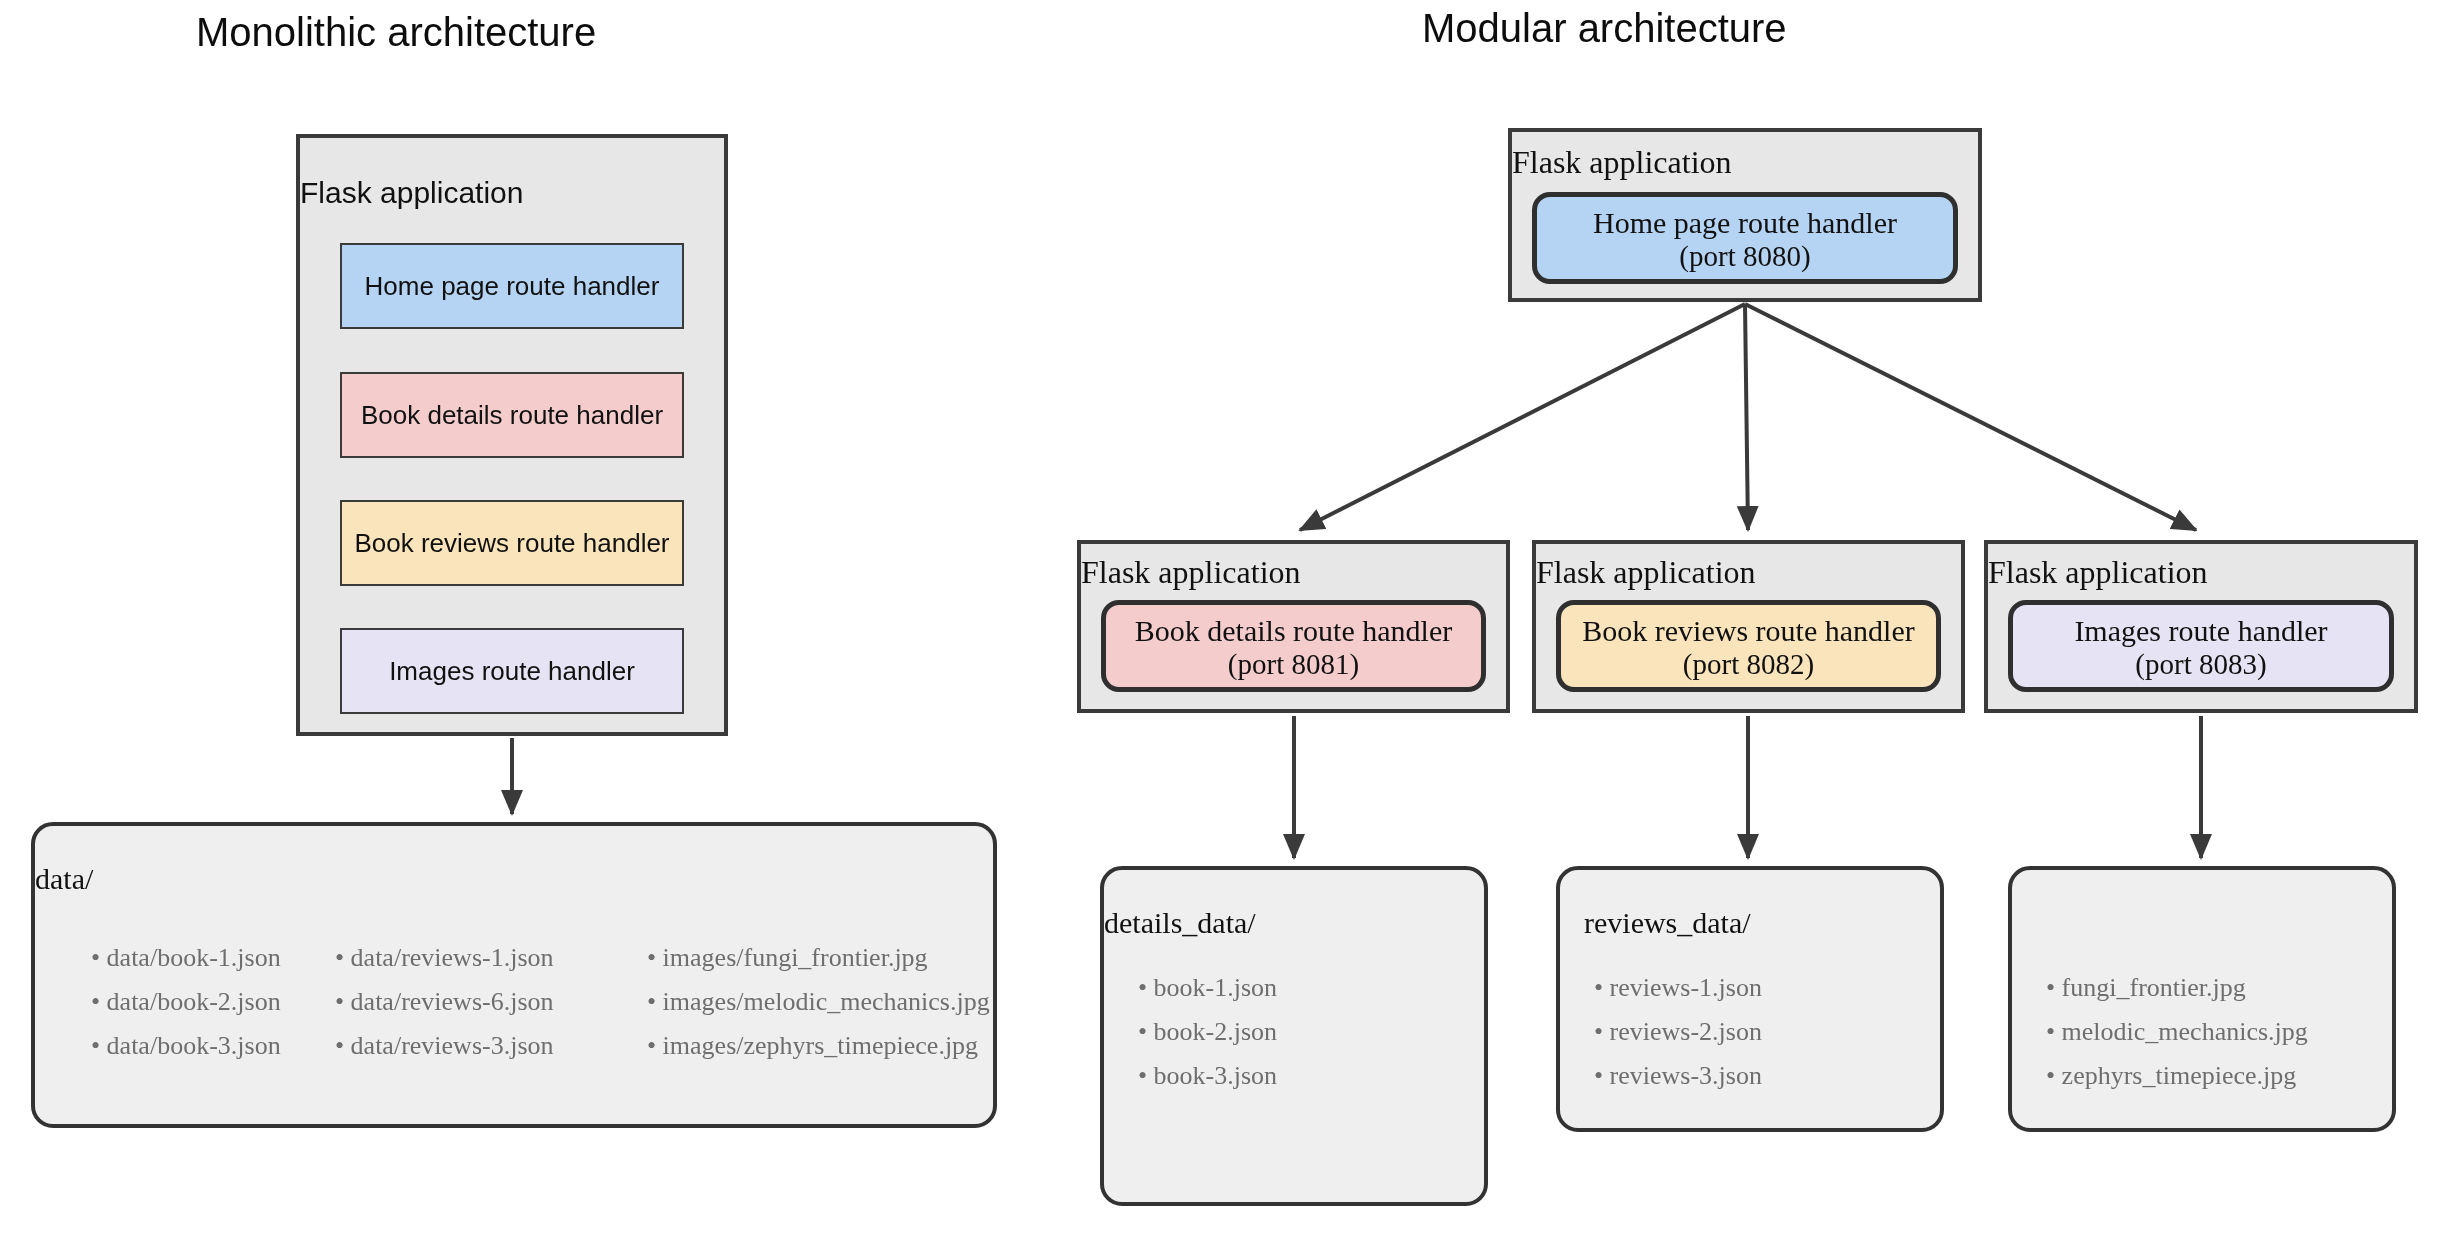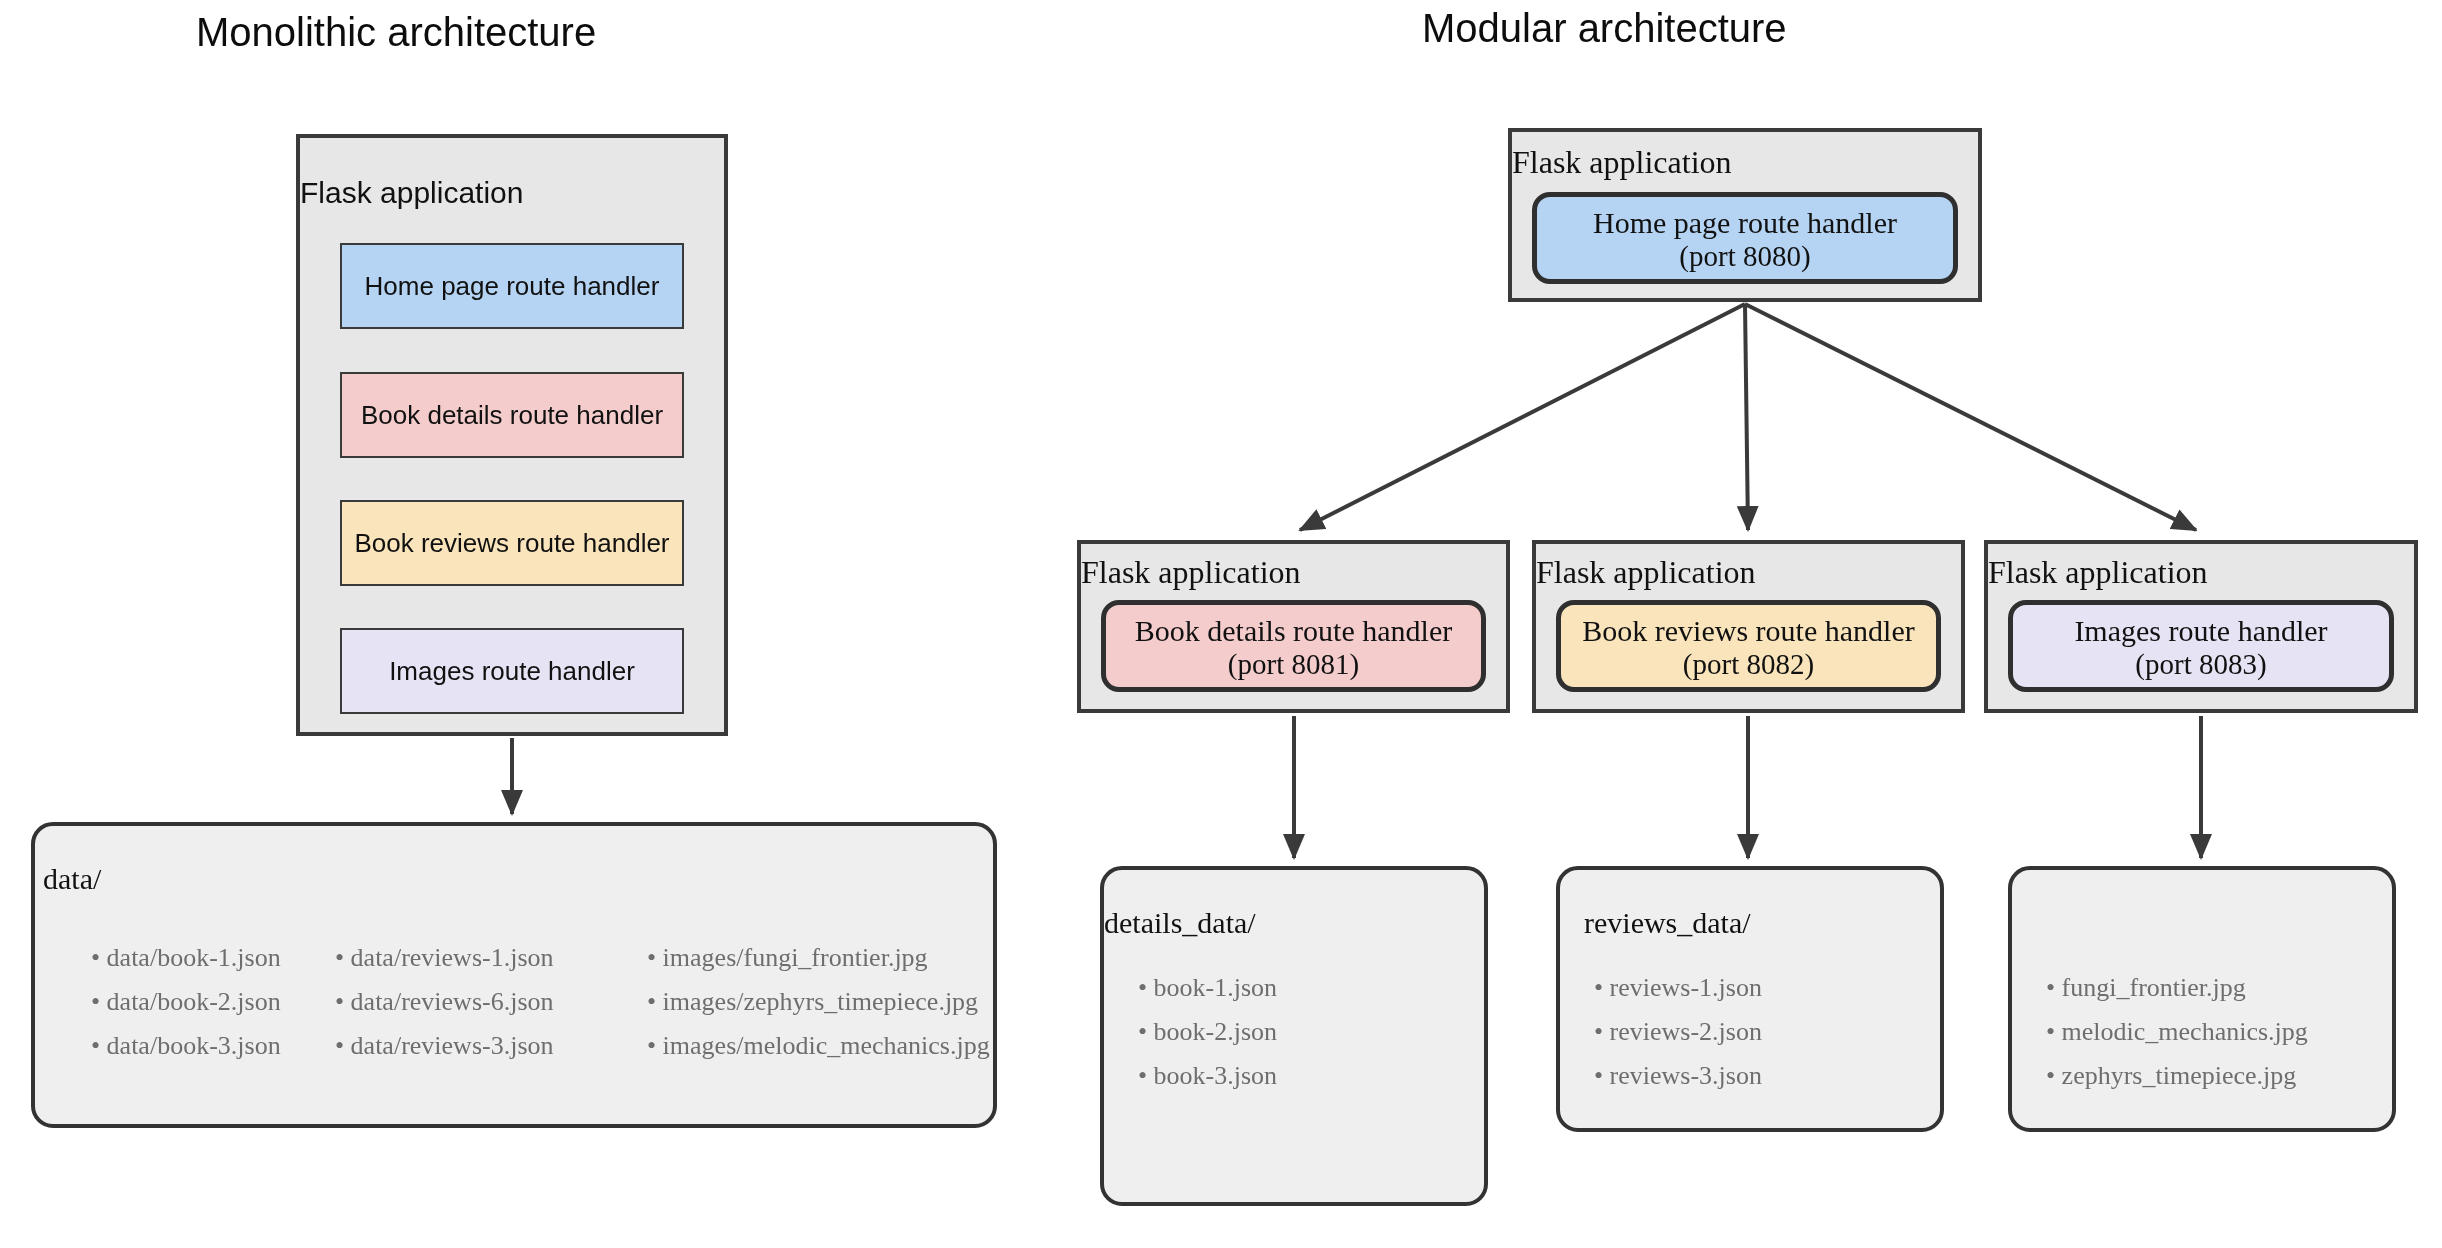--- a/index.html
+++ b/index.html
@@ -42,35 +42,35 @@
   </div>
   <div class="abs handler-rect" style="left: 40px; top: 362px; width: 344px; height: 86px; background-color: rgb(249, 228, 187);">
     <span>Book reviews route handler</span>
   </div>
   <div class="abs handler-rect" style="left: 40px; top: 490px; width: 344px; height: 86px; background-color: rgb(230, 228, 244);">
     <span>Images route handler</span>
   </div>
 </div>
 
 <div class="abs data-box" style="left:31px;top:822px;width:966px;height:306px;">
-  <div class="abs center data-title" style="left:0;top:36px;width:855px;padding-left:8px;">data/</div>
+  <div class="abs center data-title" style="left:0;top:36px;width:855px;">data/</div>
   <ul class="file-list abs" style="left:56px;top:110px;">
     <li>data/book-1.json</li>
     <li>data/book-2.json</li>
     <li>data/book-3.json</li>
   </ul>
   <ul class="file-list abs" style="left:300px;top:110px;">
     <li>data/reviews-1.json</li>
     <li>data/reviews-6.json</li>
     <li>data/reviews-3.json</li>
   </ul>
   <ul class="file-list abs" style="left:612px;top:110px;">
     <li>images/fungi_frontier.jpg</li>
+    <li>images/melodic_mechanics.jpg</li>
     <li>images/zephyrs_timepiece.jpg</li>
-    <li>images/melodic_mechanics.jpg</li>
   </ul>
 </div>
 
 <div class="abs center diagram-title" style="left:1422px;top:4px;width:570px;">Modular architecture</div>
 
 <div class="abs app-box" style="left:1508px;top:128px;width:474px;height:174px;">
   <div class="abs center app-label-serif" style="left:0;top:12px;width:466px;">Flask application</div>
   <div class="abs handler-round" style="left: 20px; top: 60px; width: 426px; height: 92px; background-color: rgb(181, 211, 242);">
     <span class="hl">Home page route handler</span>
     <span class="pl">(port 8080)</span>

